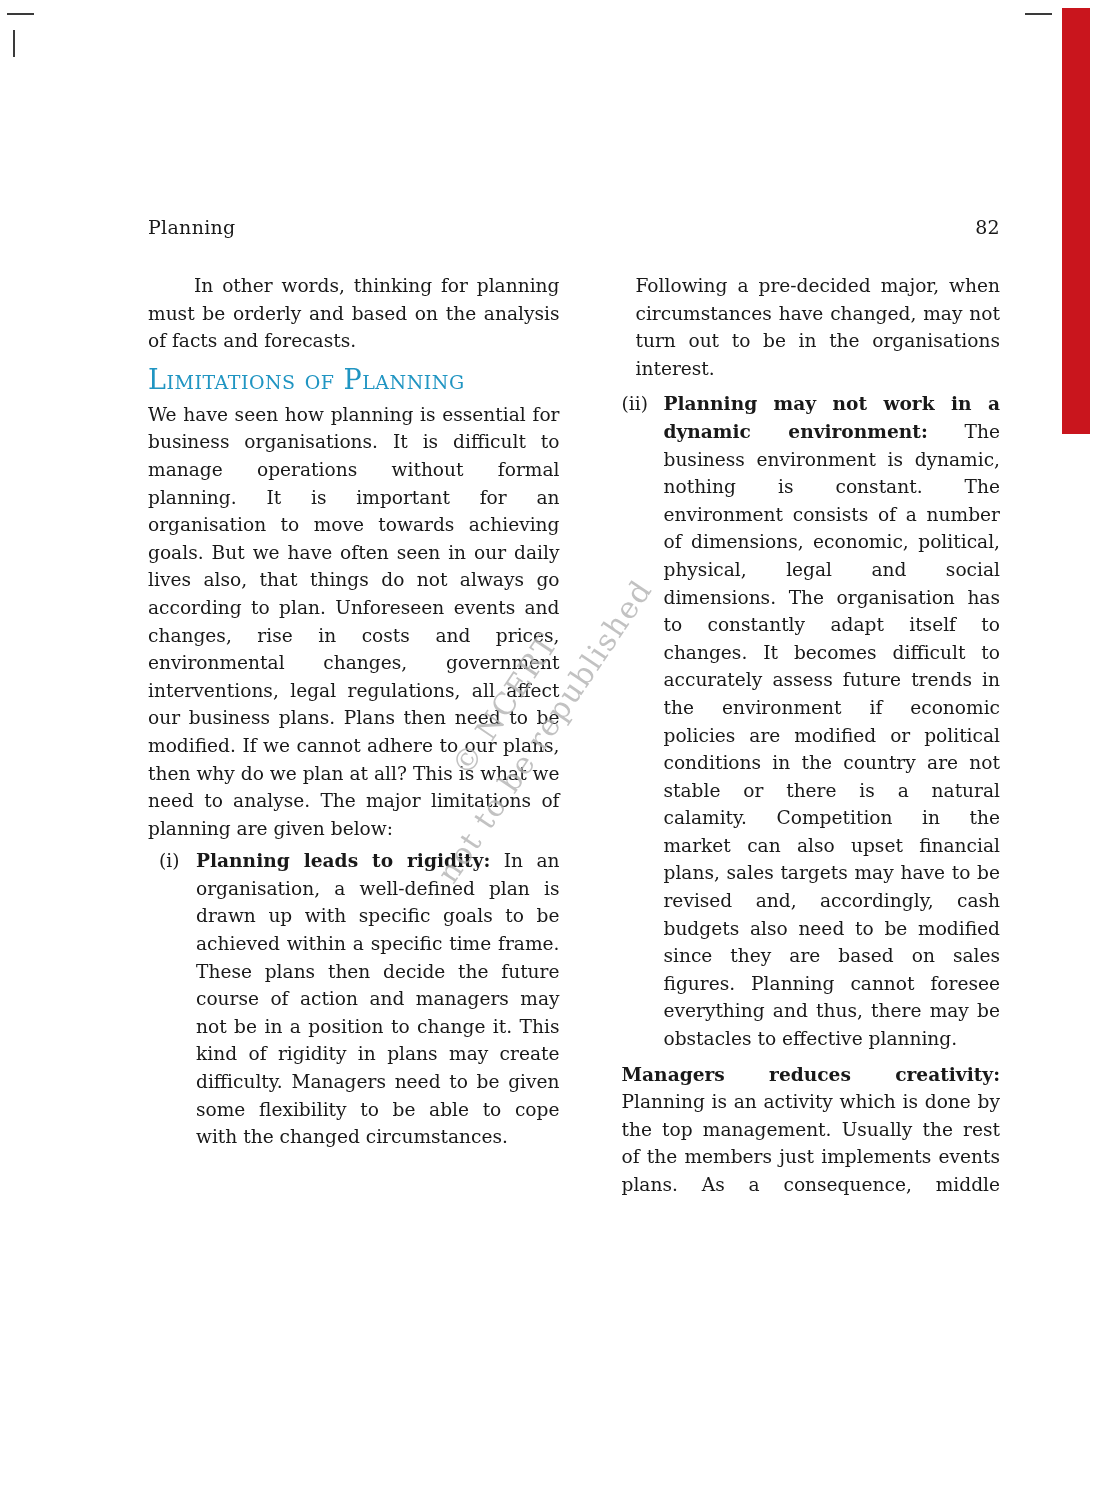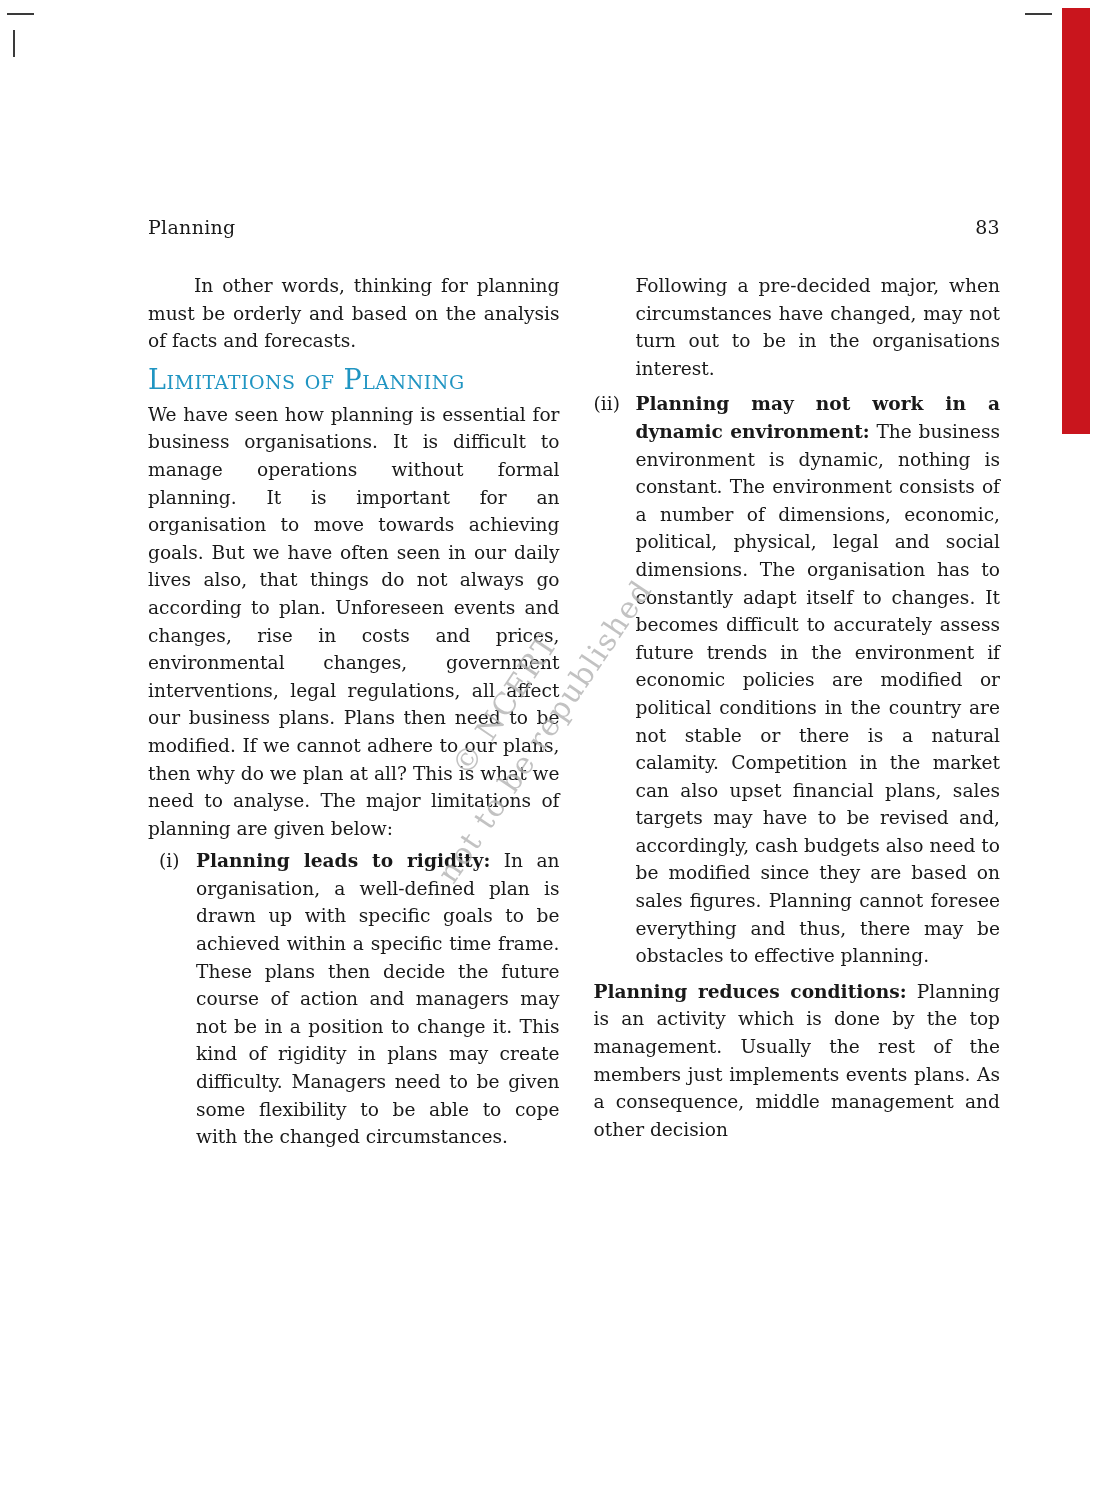--- a/index.html
+++ b/index.html
@@ -53,21 +53,21 @@
   .list-item{display:flex;margin-top:5px;}
   .list-item .marker{
     flex:0 0 48px;
     font-size:18.6px;line-height:27.6px;
     padding-left:11px;
   }
   .col-right .list-item .marker{flex:0 0 42px;padding-left:0;}
   .list-item .item-body{flex:1;}
   .item-title{font-weight:bold;}
   .col-right .continuation{margin-left:42px;}
-  .col-right .list-item{margin-top:8px;}
+  .col-right .list-item{margin-top:8px;margin-left:28px;}
   
   .watermark{
     position:absolute;left:330px;top:670px;width:390px;
     transform:rotate(-56deg);
     text-align:center;
     color:#b3b3b3;opacity:.8;
     font-size:30px;line-height:48px;letter-spacing:1.5px;
     pointer-events:none;
   }
   
@@ -93,21 +93,21 @@
 <div class="page">
 
   <div class="crop tl-h"></div>
   <div class="crop tl-v"></div>
   <div class="crop tr-h"></div>
 
   <div class="chapter-tab"></div>
 
   <div class="running-head">
     <span>Planning</span>
-    <span>83</span>
+    <span>82</span>
   </div>
 
   <div class="columns">
 
     <div class="col-left">
       <p class="first-indent">In other words, thinking for planning must be orderly and based on the analysis of facts and forecasts.</p>
       <h2 class="section-heading">Limitations of Planning</h2>
       <p>We have seen how planning is essential for business organisations. It is difficult to manage operations without formal planning. It is important for an organisation to move towards achieving goals. But we have often seen in our daily lives also, that things do not always go according to plan. Unforeseen events and changes, rise in costs and prices, environmental changes, government interventions, legal regulations, all affect our business plans. Plans then need to be modified. If we cannot adhere to our plans, then why do we plan at all? This is what we need to analyse. The major limitations of planning are given below:</p>
 
       <div class="list-item">
@@ -118,21 +118,21 @@
 
     <div class="col-right">
       <p class="continuation">Following a pre-decided major, when circumstances have changed, may not turn out to be in the organisations interest.</p>
 
       <div class="list-item">
         <span class="marker">(ii)</span>
         <p class="item-body"><b class="item-title">Planning may not work in a dynamic environment:</b> <span>The business environment is dynamic, nothing is constant. The environment consists of a number of dimensions, economic, political, physical, legal and social dimensions. The organisation has to constantly adapt itself to changes. It becomes difficult to accurately assess future trends in the environment if economic policies are modified or political conditions in the country are not stable or there is a natural calamity. Competition in the market can also upset financial plans, sales targets may have to be revised and, accordingly, cash budgets also need to be modified since they are based on sales figures. Planning cannot foresee everything and thus, there may be obstacles to effective planning.</span></p>
       </div>
 
       <div class="list-item">
-        <p class="item-body"><b class="item-title">Planning reduces conditions:</b> <span>Planning is an activity which is done by the top management. Usually the rest of the members just implements events plans. As a consequence, middle management and other decision</span></p>
+        <p class="item-body"><b class="item-title">Managers reduces creativity:</b> <span>Planning is an activity which is done by the top management. Usually the rest of the members just implements events plans. As a consequence, middle management and other decision</span></p>
       </div>
     </div>
 
   </div>
 
   <div class="watermark">
     <div>© NCERT</div>
     <div>not to be republished</div>
   </div>
 

